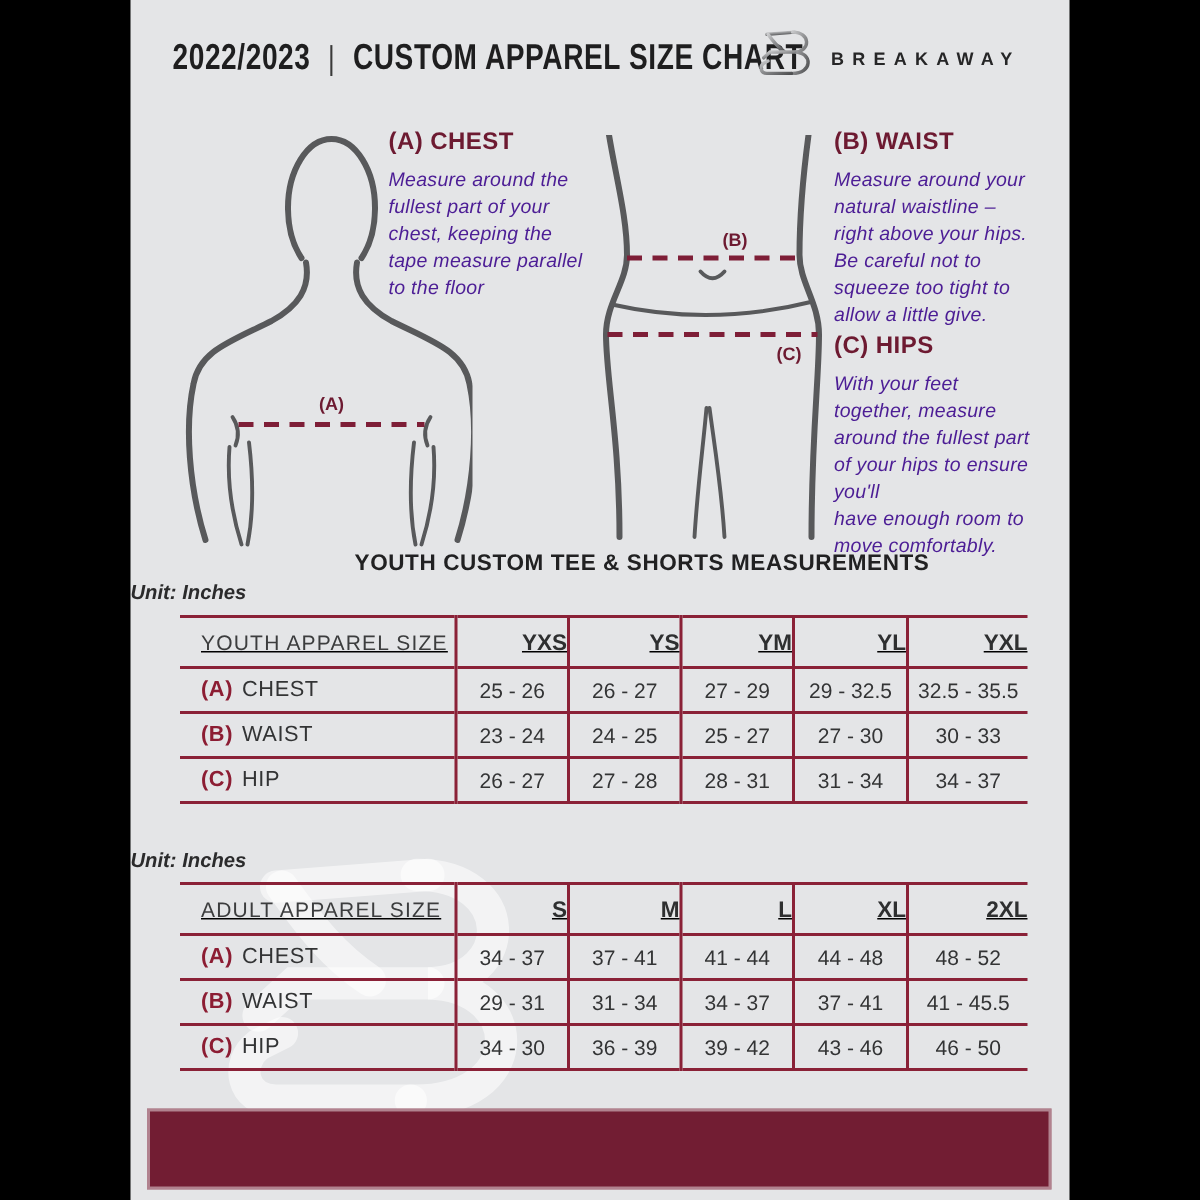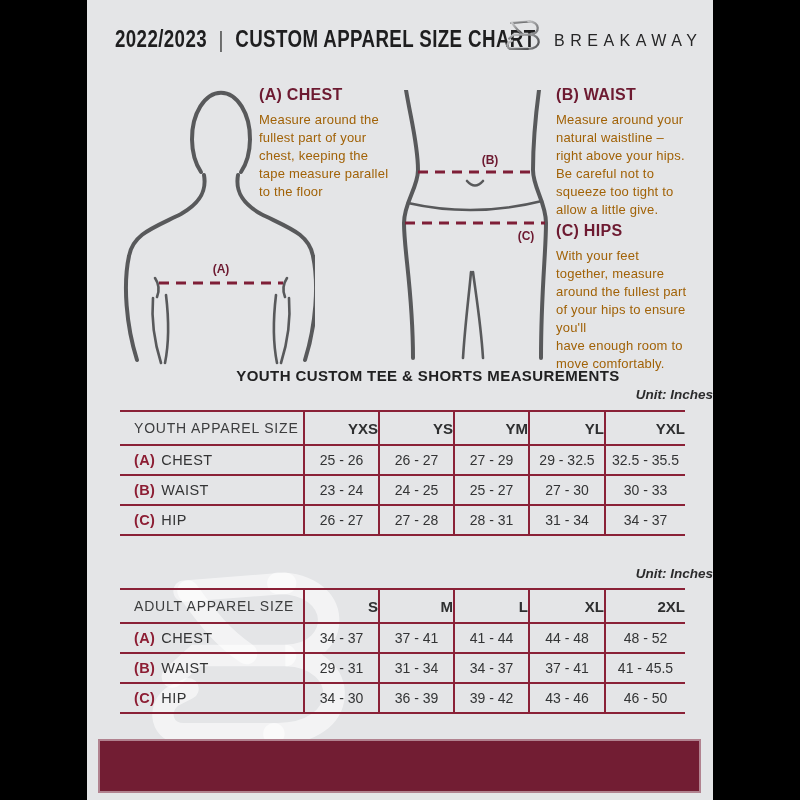--- a/index.html
+++ b/index.html
@@ -15,61 +15,61 @@
   .abs{position:absolute;}
 
   
   .hdr-line{
     left:28px;top:25px;white-space:nowrap;
     font-size:24px;font-weight:bold;color:#1e1e1f;letter-spacing:.5px;
     transform:scaleX(.78);transform-origin:left center;
   }
   .hdr-div{font-weight:400;color:#3a3a3a;margin:0 15px;font-size:22px;}
   .brand{
-    left:467px;top:32px;font-size:16px;font-weight:normal;color:#262627;
+    left:467px;top:32px;font-size:12px;font-weight:bold;color:#262627;
     letter-spacing:5.5px;white-space:nowrap;
   }
   .logo{left:417px;top:15px;}
 
   
   .instr-h{
     font-size:16px;font-weight:bold;color:#6d1a31;letter-spacing:.3px;white-space:nowrap;
   }
   .instr-b{
-    font-size:13px;color:#a16207;line-height:1.38;
+    font-size:13px;font-style:italic;color:#4c1d95;line-height:1.38;
     white-space:pre-line;letter-spacing:.2px;
   }
 
   
   .fig path{fill:none;stroke:#58595b;stroke-width:4;stroke-linecap:round;}
   .fig path.thin{stroke-width:2.6;}
   .fig path.dash{
     stroke:#7e1e37;stroke-width:3.2;stroke-dasharray:10 7;stroke-linecap:butt;
   }
   .fig text{
     font-family:"Liberation Sans",sans-serif;font-weight:bold;font-size:12px;fill:#6d1a31;
   }
 
   
   .sec-title{
     left:0;width:626px;text-align:center;font-size:15px;font-weight:bold;
     color:#212122;letter-spacing:.4px;
   }
   .sec-unit{
-    left:0;width:626px;text-align:right;font-size:13.5px;font-style:italic;
+    left:0;width:626px;text-align:left;font-size:13.5px;font-style:italic;
     font-weight:600;color:#2b2b2c;
   }
 
   
   table.size{
     position:absolute;left:33px;border-collapse:collapse;table-layout:fixed;
     width:565px;border-top:2px solid #8a2137;border-bottom:2px solid #8a2137;
   }
   table.size tr{border-top:2px solid #8a2137;}
-  table.size tr:first-child{border-top:none;}
+  table.size tr:first-child{border-top:none;text-decoration:underline;}
   table.size th,table.size td{padding:0;margin:0;}
   table.size th{height:32px;font-size:15px;font-weight:bold;color:#2e2f30;text-align:right;}
   table.size td{height:28px;font-size:14px;color:#333435;text-align:center;}
   table.size th+th,table.size td+td{border-left:2px solid #8a2137;}
   table.size .corner{
     text-align:left;padding-left:14px;font-weight:400;font-size:14px;
     color:#3c3d3e;letter-spacing:.8px;
   }
   table.size td.rowlab{text-align:left;padding-left:14px;font-size:14.5px;color:#333435;letter-spacing:.4px;}
   .pfx{color:#8c1d33;font-weight:bold;margin-right:6px;}

